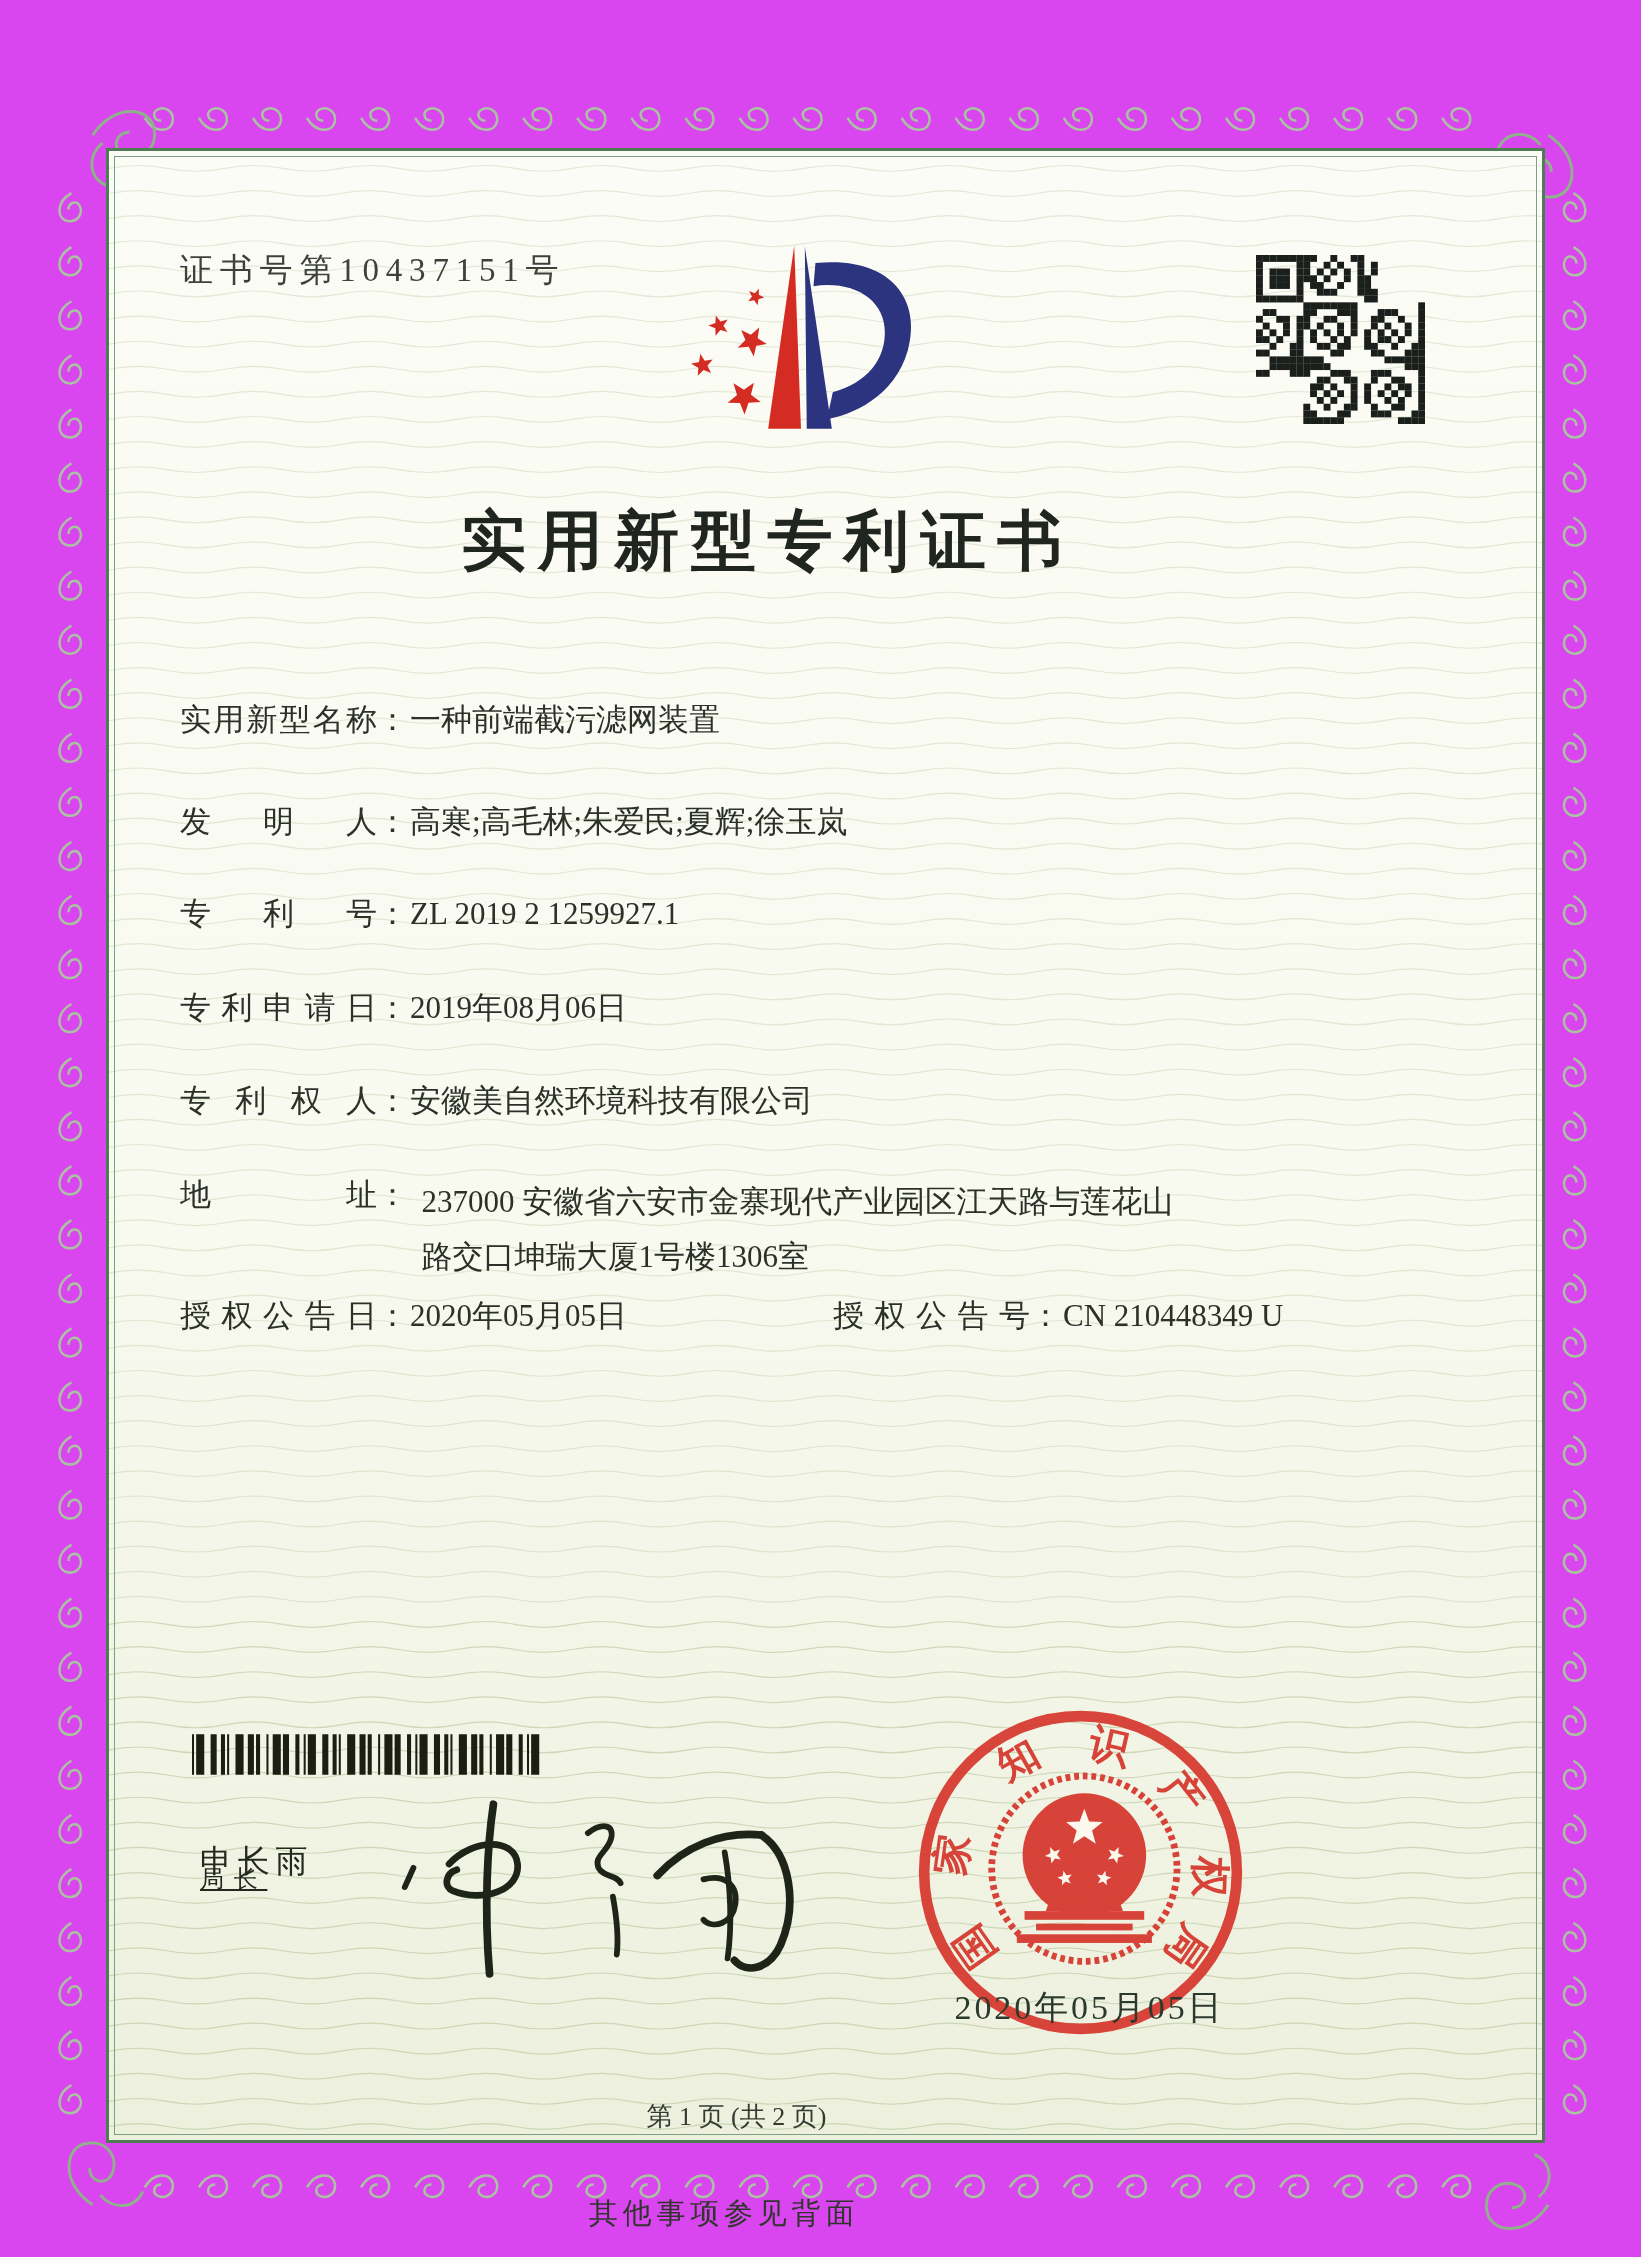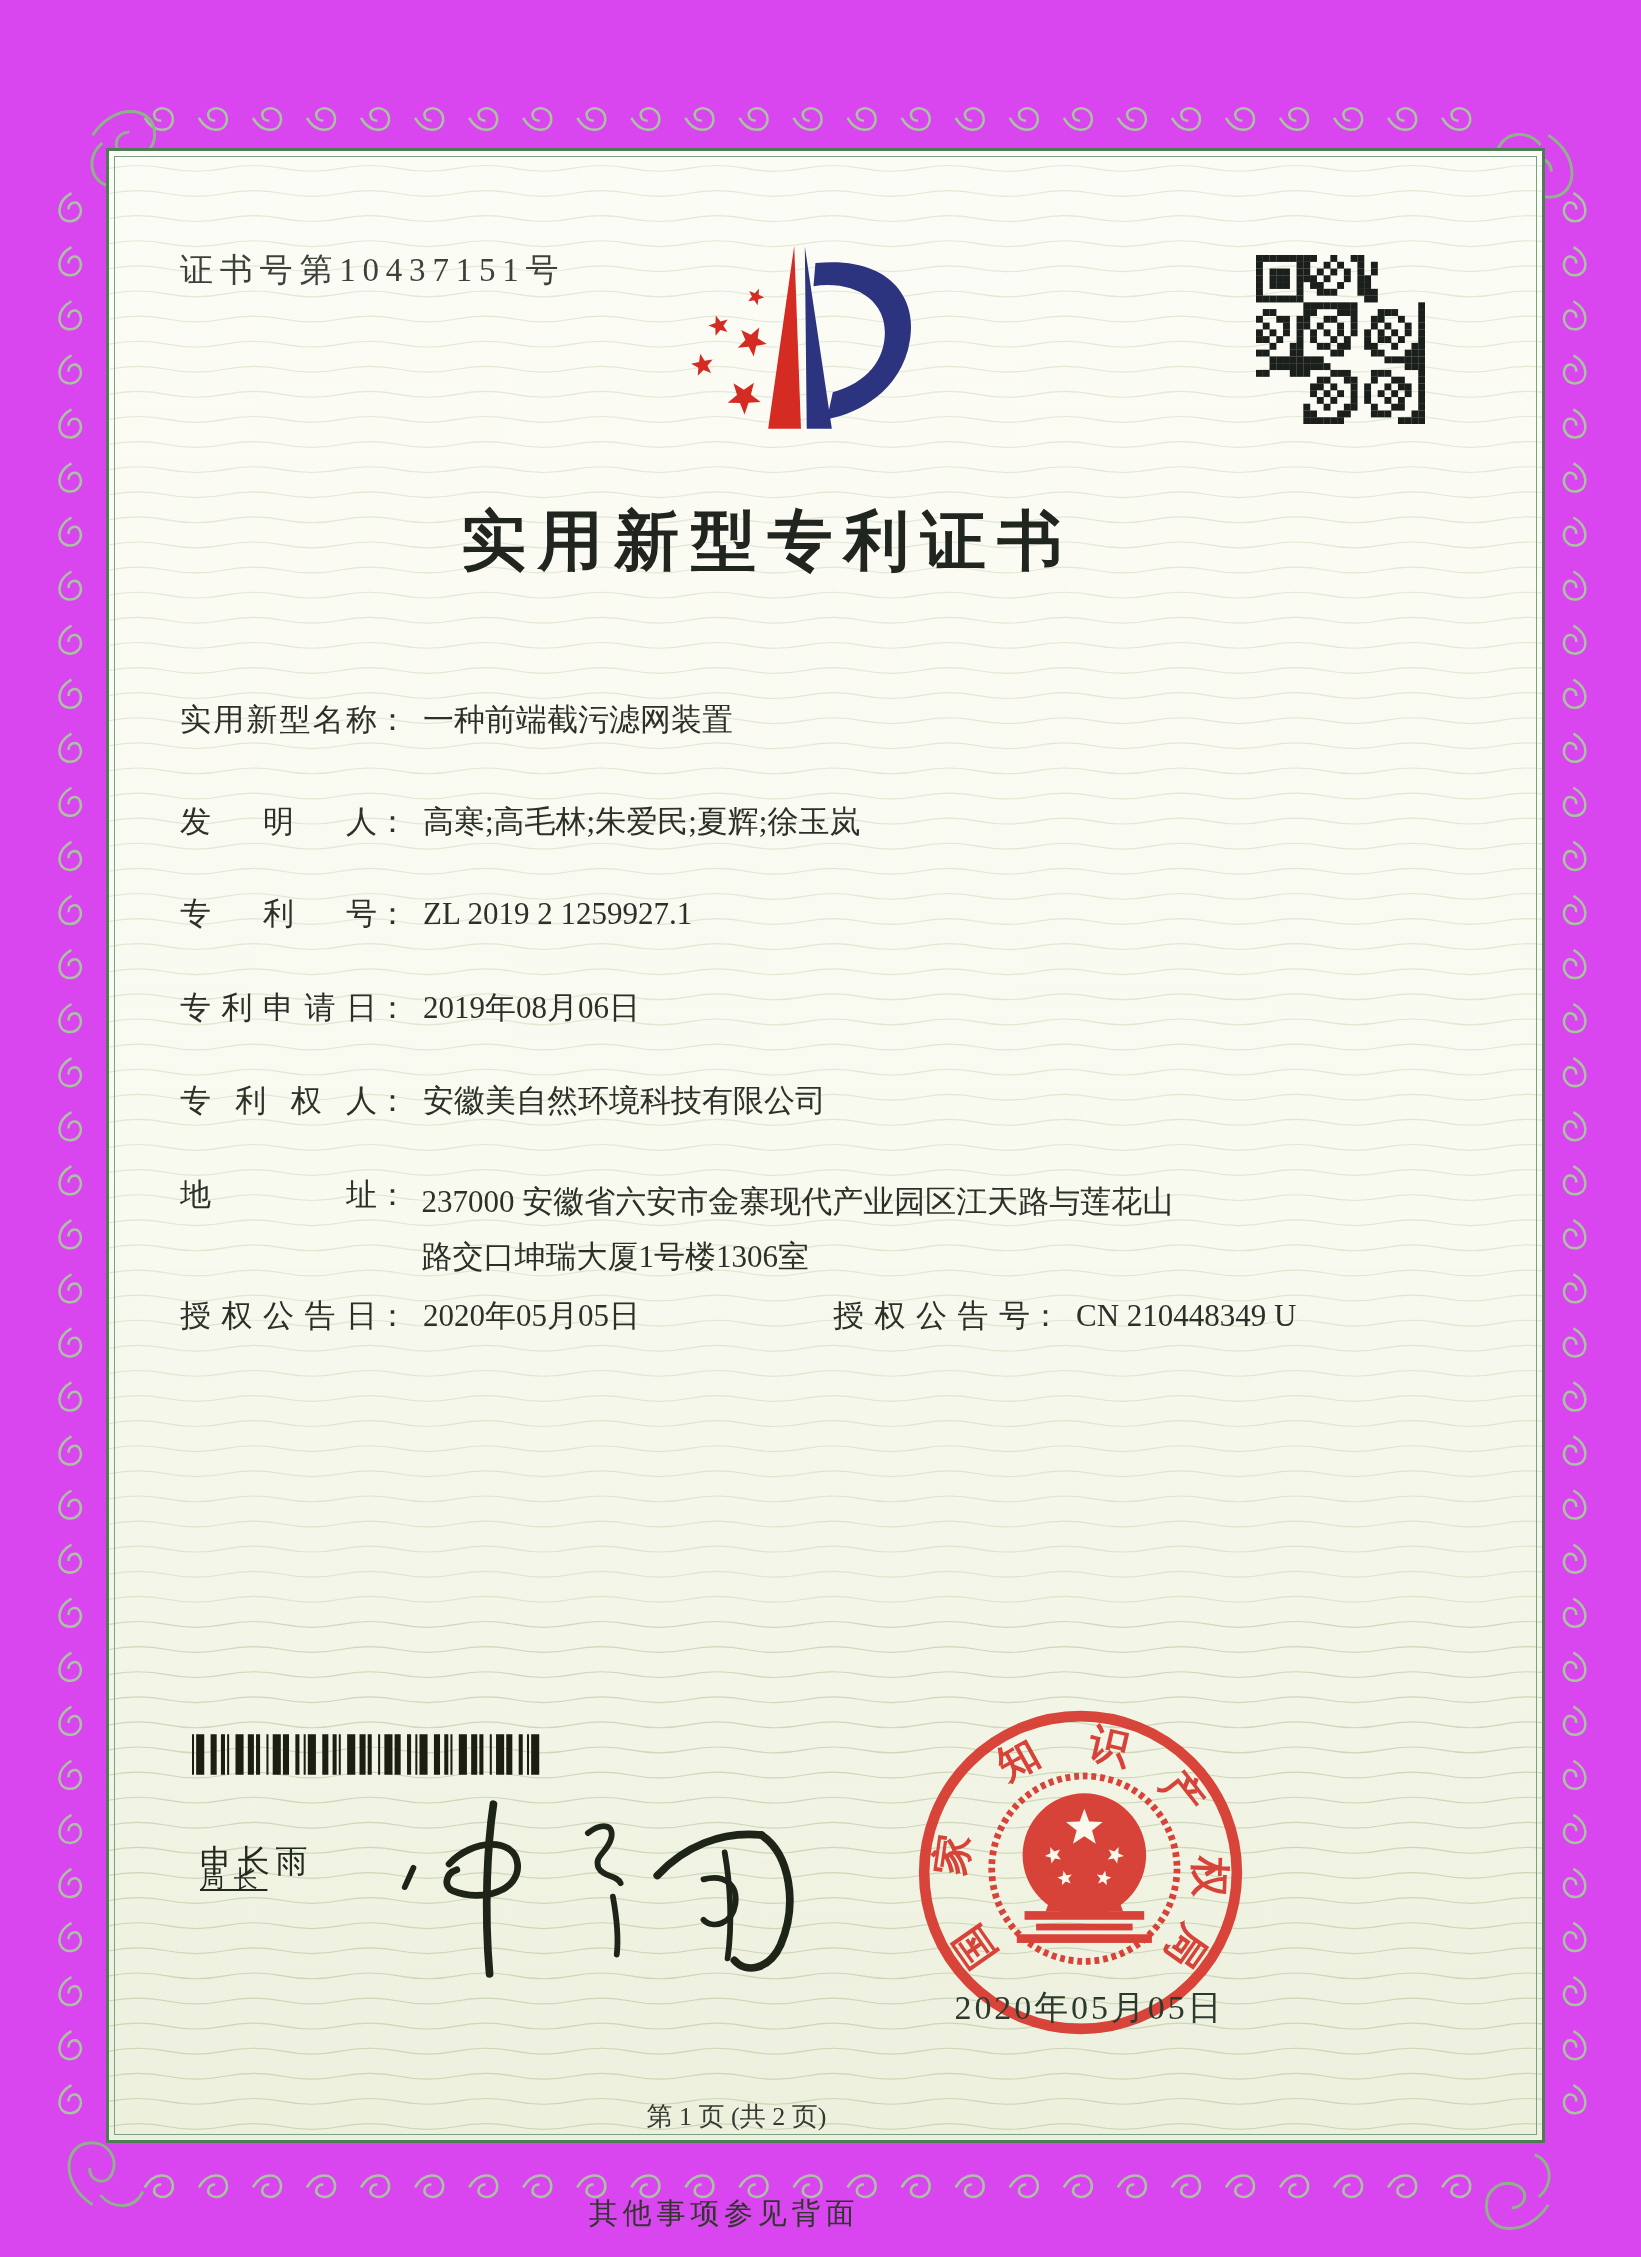--- a/index.html
+++ b/index.html
@@ -15,21 +15,21 @@
   .content{position:absolute;left:0;top:0;width:100%;height:100%;z-index:2;}
 
   .cert-no{position:absolute;left:71px;top:97px;font-size:33px;letter-spacing:6.8px;color:#3c423a;}
   .logo{position:absolute;left:502px;top:75px;width:324px;height:236px;}
   .qr{position:absolute;left:1147px;top:104px;width:169px;height:169px;}
   .title{position:absolute;left:0px;top:346px;width:1317px;text-align:center;
          font-size:65px;font-weight:700;letter-spacing:11.6px;color:#20261f;}
 
   .row{position:absolute;left:71px;font-size:31px;color:#2b3028;white-space:nowrap;}
   .lab{display:inline-block;width:197px;text-align:justify;text-align-last:justify;}
-  .val{margin-left:15px;}
+  .val{margin-left:2px;}
   .addr-val{display:inline-block;margin-left:13.5px;white-space:normal;width:1081px;line-height:55px;vertical-align:top;}
   .r-name{top:548px;}  .r-inv{top:650px;}  .r-pno{top:742px;}
   .r-fdate{top:836px;} .r-pat{top:929px;}  .r-addr{top:1023px;}
   .r-grant{top:1144px;}
   .grant2{position:absolute;left:653px;top:0px;}
 
   .body-text{position:absolute;left:71px;top:1209px;width:1302px;font-size:30px;
              line-height:64px;text-align:justify;color:#2b3028;}
   .body-text p{margin:0;text-indent:2em;letter-spacing:1px;}
 

